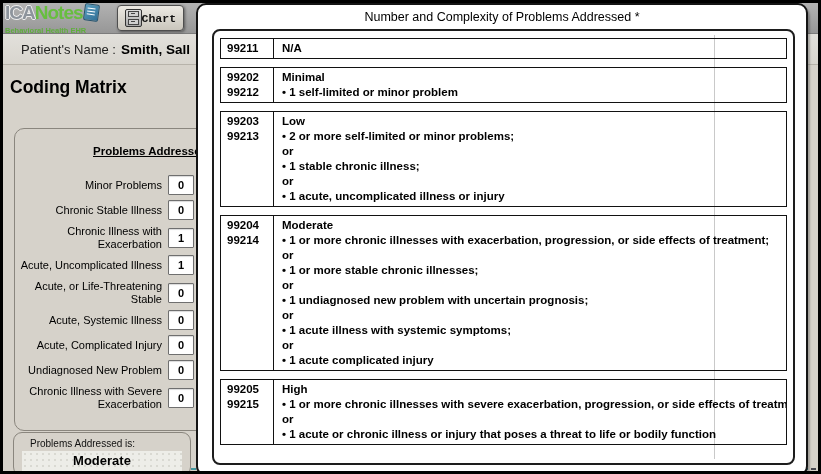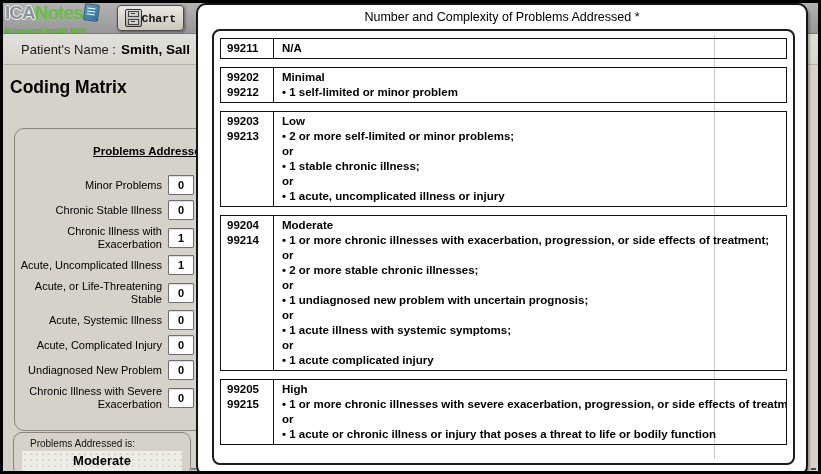--- a/index.html
+++ b/index.html
@@ -274,21 +274,21 @@
   <div class="code-row">
     <div class="code-cell">
             <div>99204</div>
             <div>99214</div>
           </div>
     <div class="desc-cell">
       <div>Moderate</div>
       <div>
               <div>• 1 or more chronic illnesses with exacerbation, progression, or side effects of treatment;</div>
               <div>or</div>
-              <div>• 2 or more stable chronic illnesses;</div>
+              <div>• 1 or more stable chronic illnesses;</div>
               <div>or</div>
               <div>• 1 undiagnosed new problem with uncertain prognosis;</div>
               <div>or</div>
               <div>• 1 acute illness with systemic symptoms;</div>
               <div>or</div>
               <div>• 1 acute complicated injury</div>
             </div>
     </div>
   </div>
 

